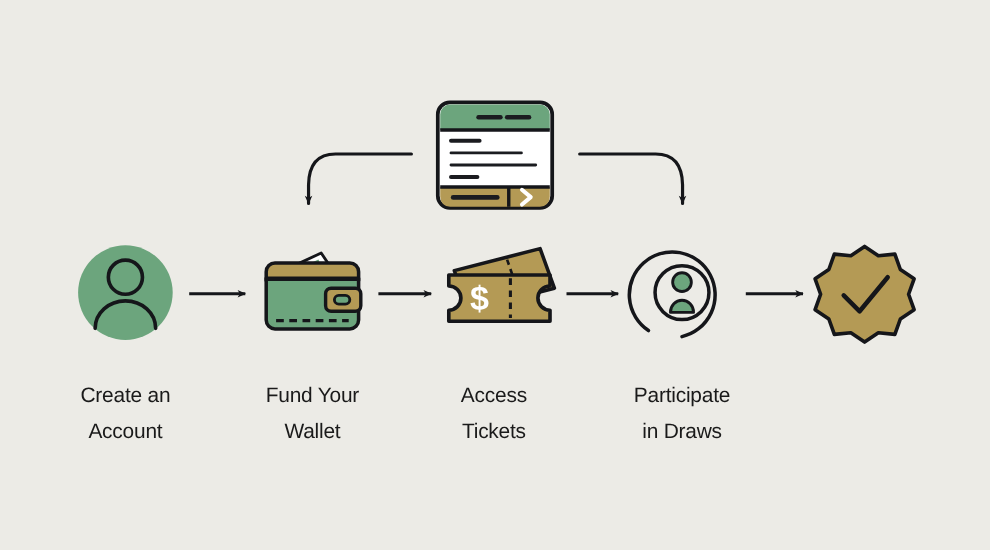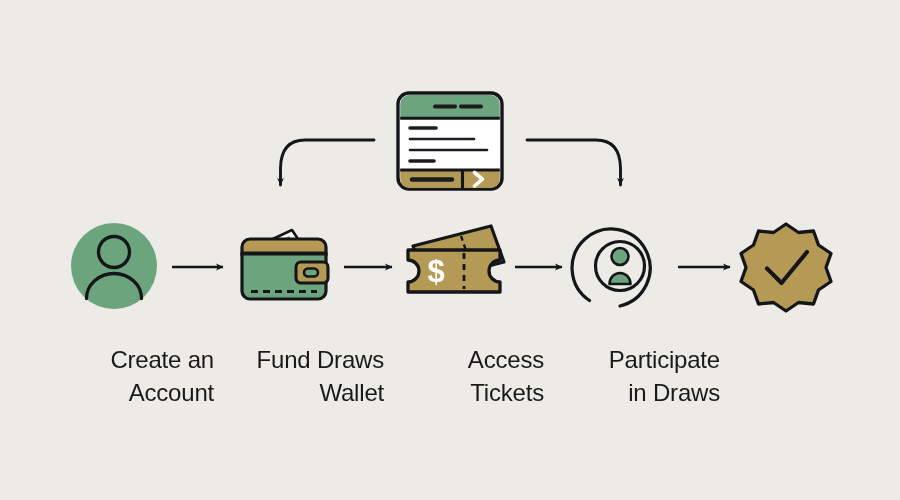--- a/index.html
+++ b/index.html
@@ -20,23 +20,23 @@
   }
   #flow-svg {
     position:absolute;
     left:0; top:0;
     width:900px;
     height:500px;
     display:block;
   }
   .step-label {
     position:absolute;
-    text-align:right;
+    text-align:center;
     color:#1A1A1A;
-    font-size:24px;
+    font-size:19px;
     line-height:33px;
     font-weight:400;
     letter-spacing:-0.2px;
     white-space:pre-line;
     user-select:none;
   }
 </style>
 </head>
 <body>
 
@@ -151,21 +151,21 @@
                L818.5,290 L813.5,304 L798.5,302.5 L786,311
                L773.5,302.5 L758.5,304 L753.5,290 L741,281.5 L746,267.5 L741,253.5
                L753.5,245 L758.5,231 L773.5,232.5 Z" fill="#B49A55" stroke="#15161A" stroke-width="3.3" stroke-linejoin="round"></path>
       <path d="M767,268.5 L781.5,283 L807,252" fill="none" stroke="#15161A" stroke-width="4.1" stroke-linecap="round" stroke-linejoin="round"></path>
     </g>
   </svg>
 
   <div class="step-label" style="left:14px; top:343px; width:200px;">Create an
 Account</div>
 
-  <div class="step-label" style="left:184px; top:343px; width:200px;">Fund Draws
+  <div class="step-label" style="left:184px; top:343px; width:200px;">Fund Your
 Wallet</div>
 
   <div class="step-label" style="left:520px; top:343px; width:200px;">Participate
 in Draws</div>
 
   <div class="step-label" style="left:354px; top:343px; width:190px;">Access
 Tickets</div>
 
 
 </div>

